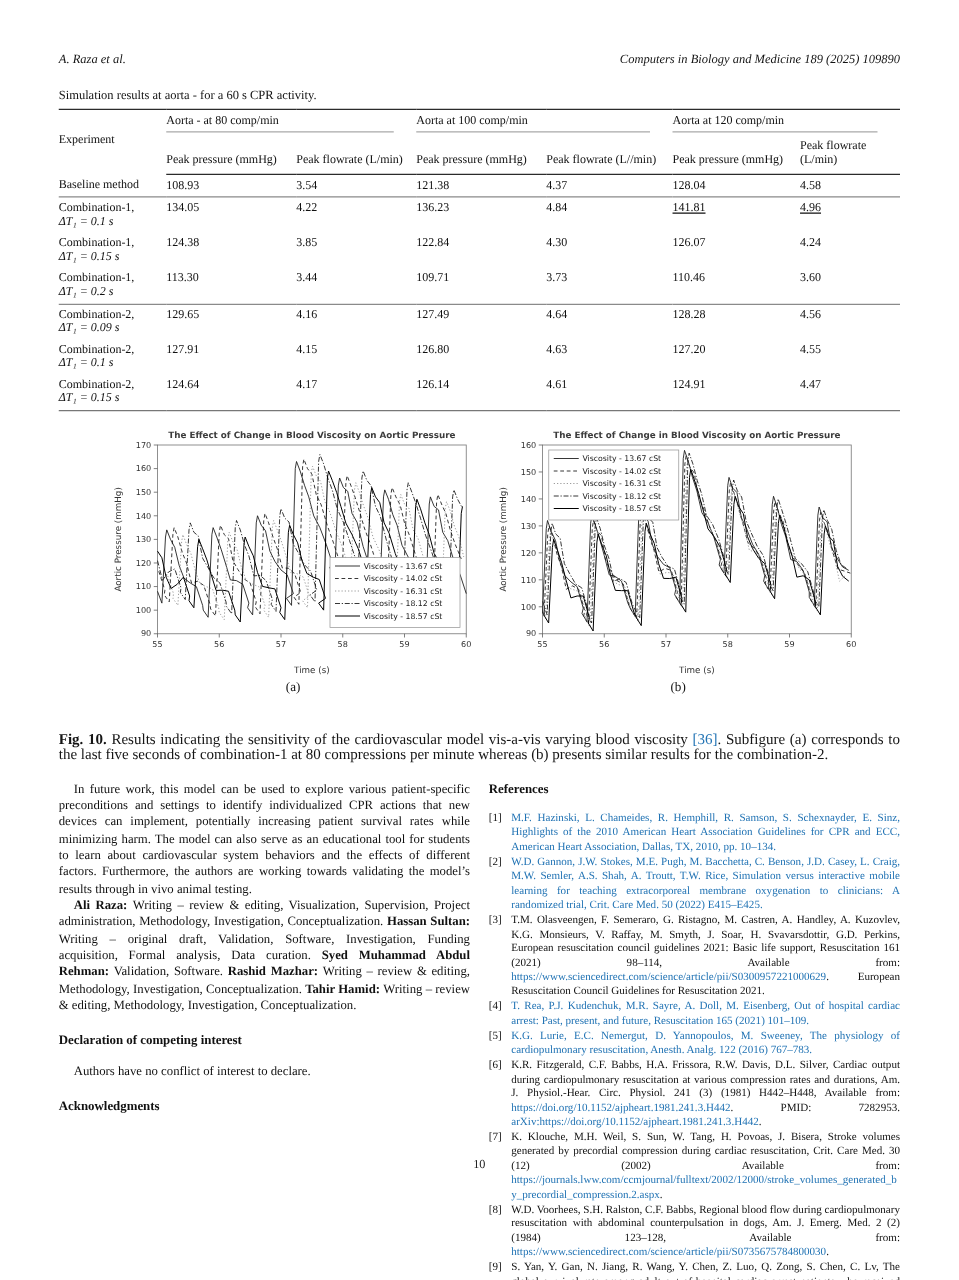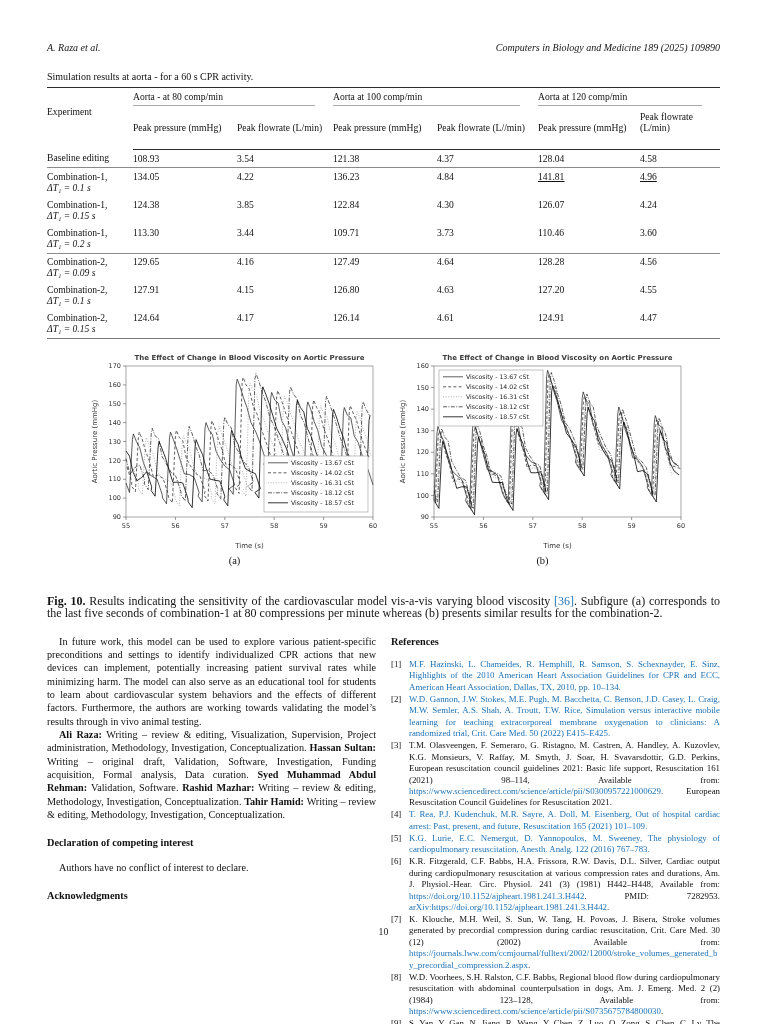--- a/index.html
+++ b/index.html
@@ -10,21 +10,21 @@
   
   .hdr{display:flex;justify-content:space-between;font-style:italic;font-size:10px;color:#141414;}
 
   
   .tbl-label{font-weight:bold;font-size:10px;margin-top:21px;}
   .tbl-caption{font-size:10px;margin-top:18px;margin-bottom:5px;}
   table.results{width:100%;border-collapse:collapse;font-size:9.6px;border-top:1.2px solid #2b2b2b;border-bottom:1px solid #777;table-layout:fixed;}
   table.results th{font-weight:normal;text-align:left;vertical-align:bottom;padding:3px 4px 2px 0;}
   table.results th.exp{vertical-align:top;padding-top:18px;}
   .gline{border-bottom:1px solid #a9a9a9;padding-bottom:3px;margin-right:14px;}
-  tr.subhdr th{border-bottom:1px solid #2b2b2b;padding-bottom:16px;}
+  tr.subhdr th{border-bottom:1px solid #2b2b2b;padding-bottom:6px;}
   table.results td{vertical-align:top;padding:3.5px 4px 3px 0;line-height:10.8px;}
   td .sub{font-style:italic;}
   tr.rule-after td{border-bottom:1px solid #8a8a8a;}
   td.u{text-decoration:underline;}
 
   
   .figs{display:flex;justify-content:center;gap:16px;margin-top:12px;padding-left:10px;}
   .fig{width:292px;}
   .fig svg{display:block;font-family:"DejaVu Sans",sans-serif;}
   .sublabel{text-align:center;font-size:10.5px;margin-top:4px;}
@@ -87,21 +87,21 @@
         <th>Peak flowrate (L/min)</th>
         <th>Peak pressure (mmHg)</th>
         <th>Peak flowrate (L//min)</th>
         <th>Peak pressure (mmHg)</th>
         <th>Peak flowrate (L/min)</th>
       </tr>
     </thead>
     <tbody>
         <tr class="rule-after">
           <td>
-            <div>Baseline editing</div>
+            <div>Baseline method</div>
           </td>
           <td>108.93</td>
           <td>3.54</td>
           <td>121.38</td>
           <td>4.37</td>
           <td>128.04</td>
           <td>4.58</td>
         </tr>
         <tr>
           <td>

